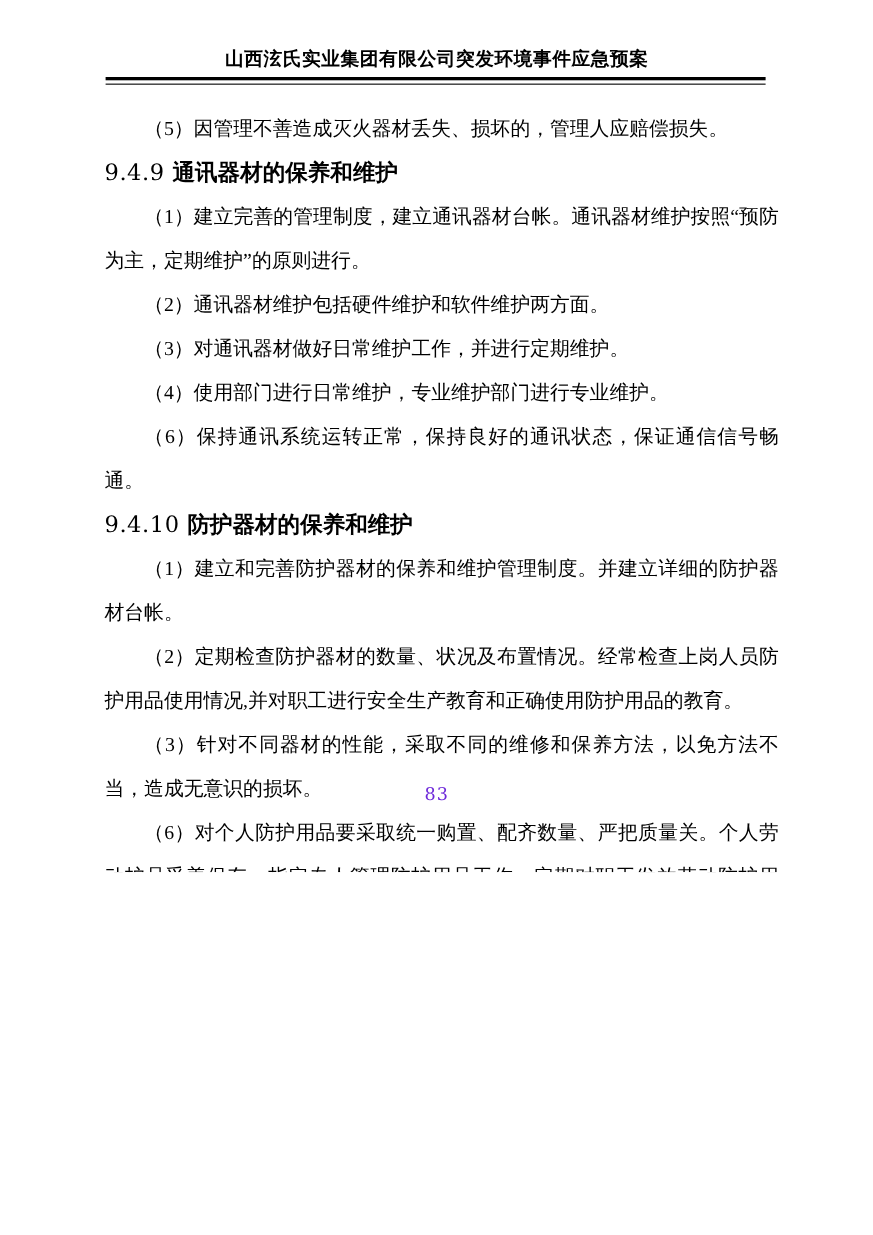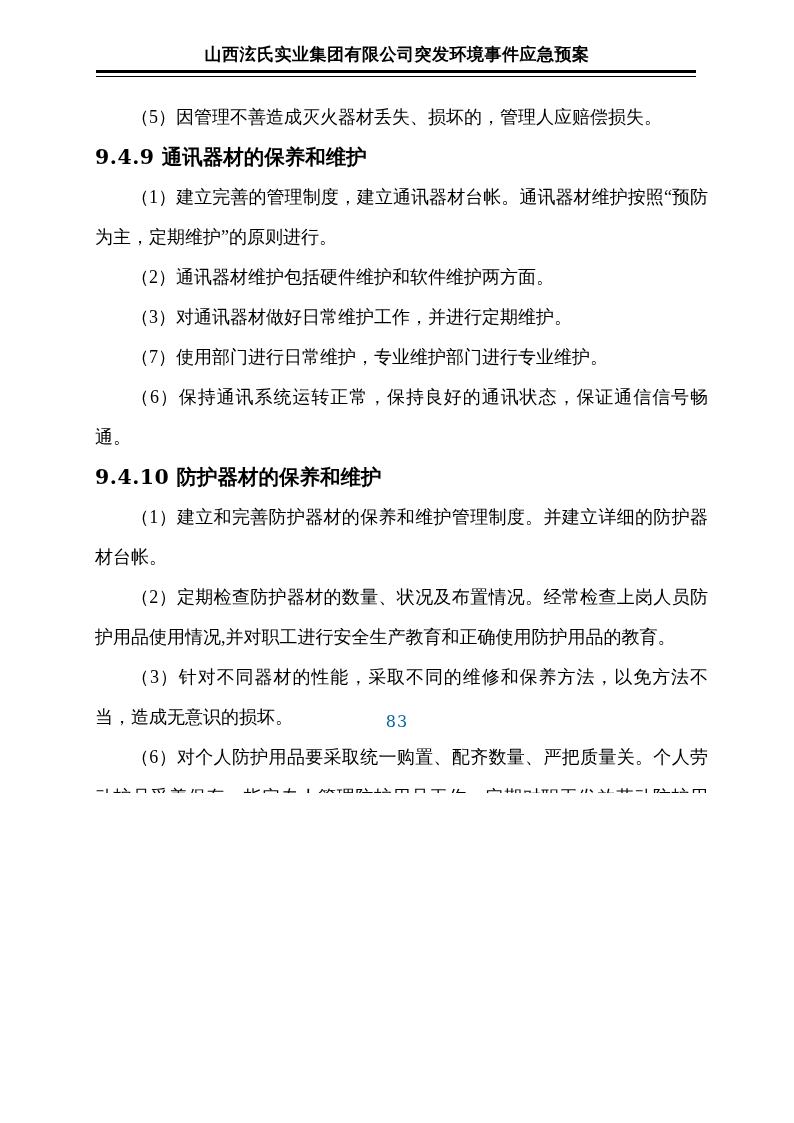--- a/index.html
+++ b/index.html
@@ -48,21 +48,21 @@
   .heading {
     margin: 0;
     font-size: 20.5px;
     line-height: 40px;
     font-weight: bold;
     font-family: "DejaVu Sans", "Liberation Sans", sans-serif;
     text-align: left;
   }
   .heading .hnum {
     font-family: "DejaVu Serif", "Liberation Serif", serif;
-    font-weight: bold;
+    font-weight: normal;
     letter-spacing: 0.5px;
   }
   .footer {
     position: absolute;
     left: 0;
     right: 0;
     bottom: 62px;
     text-align: center;
   }
   .page-number {
@@ -80,26 +80,26 @@
     <div class="header-title">山西泫氏实业集团有限公司突发环境事件应急预案</div>
     <div class="header-rule"></div>
   </header>
 
   <main class="content">
       <p class="para">（5）因管理不善造成灭火器材丢失、损坏的，管理人应赔偿损失。</p>
       <h2 class="heading"><span class="hnum">9.4.9</span> <span>通讯器材的保养和维护</span></h2>
       <p class="para">（1）建立完善的管理制度，建立通讯器材台帐。通讯器材维护按照“预防为主，定期维护”的原则进行。</p>
       <p class="para">（2）通讯器材维护包括硬件维护和软件维护两方面。</p>
       <p class="para">（3）对通讯器材做好日常维护工作，并进行定期维护。</p>
-      <p class="para">（7）使用部门进行日常维护，专业维护部门进行专业维护。</p>
+      <p class="para">（4）使用部门进行日常维护，专业维护部门进行专业维护。</p>
       <p class="para">（6）保持通讯系统运转正常，保持良好的通讯状态，保证通信信号畅通。</p>
       <h2 class="heading"><span class="hnum">9.4.10</span> <span>防护器材的保养和维护</span></h2>
       <p class="para">（1）建立和完善防护器材的保养和维护管理制度。并建立详细的防护器材台帐。</p>
       <p class="para">（2）定期检查防护器材的数量、状况及布置情况。经常检查上岗人员防护用品使用情况,并对职工进行安全生产教育和正确使用防护用品的教育。</p>
       <p class="para">（3）针对不同器材的性能，采取不同的维修和保养方法，以免方法不当，造成无意识的损坏。</p>
       <p class="para">（6）对个人防护用品要采取统一购置、配齐数量、严把质量关。个人劳动护品妥善保存，指定专人管理防护用品工作，定期对职工发放劳动防护用品。</p>
     </main>
 
   <footer class="footer">
-    <span class="page-number" style="color: #0369a1;">83</span>
+    <span class="page-number" style="color: #6d28d9;">83</span>
   </footer>
 
 </div>
 
 </body></html>

